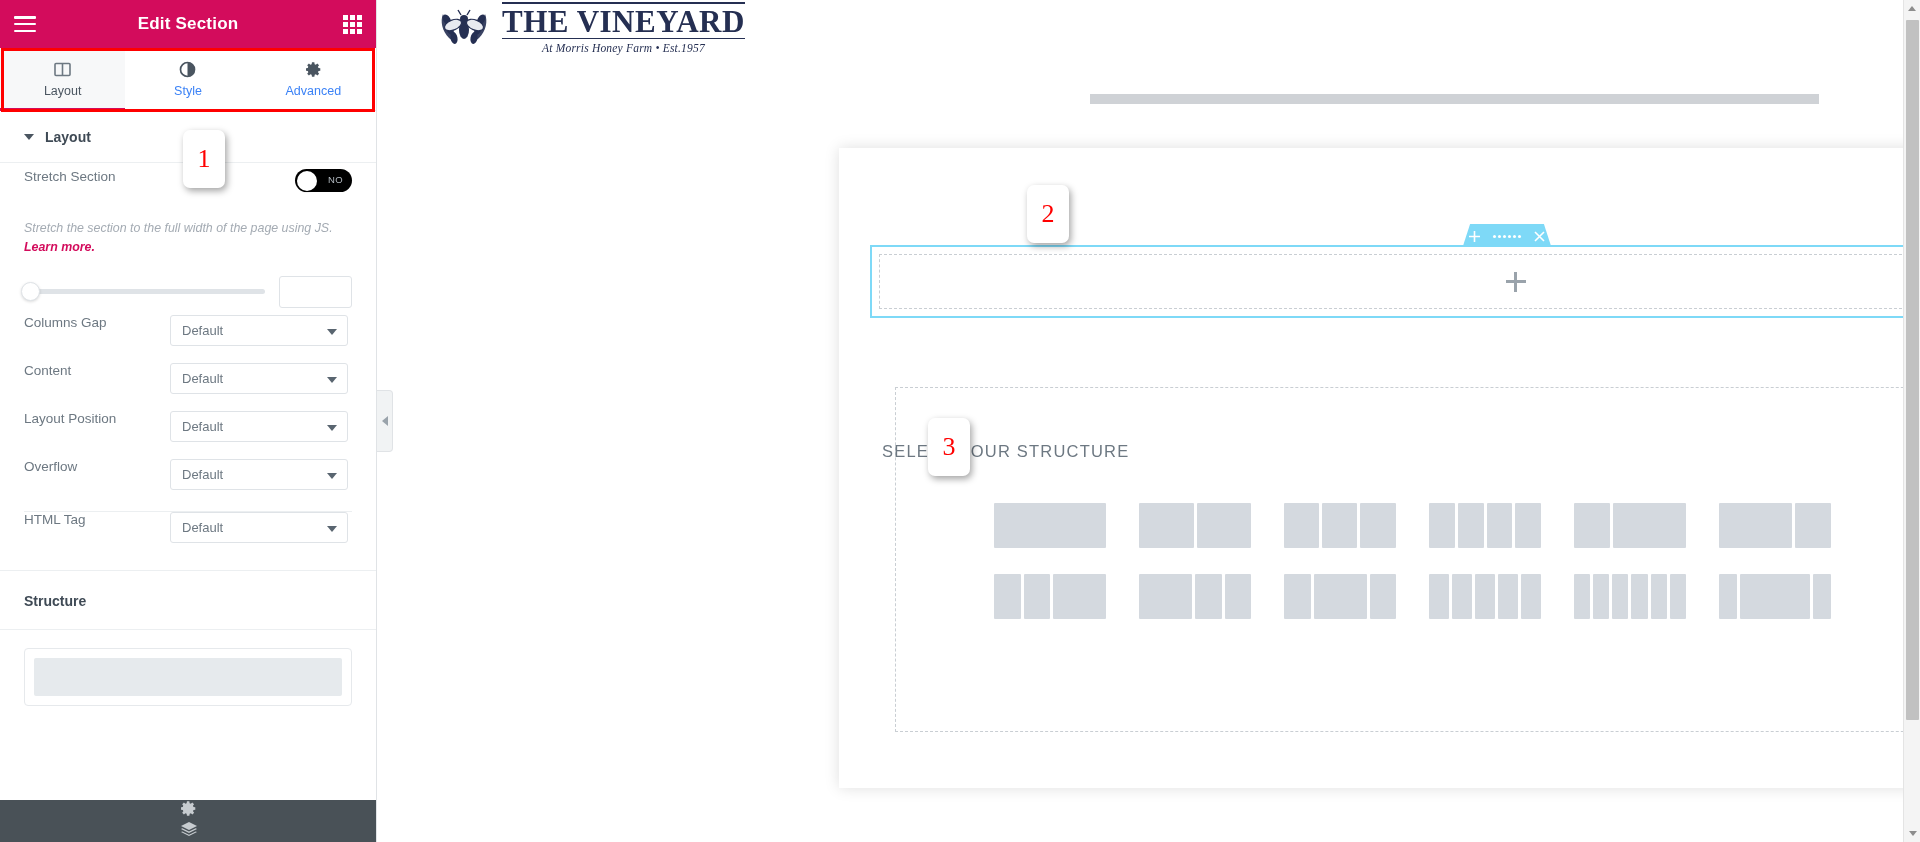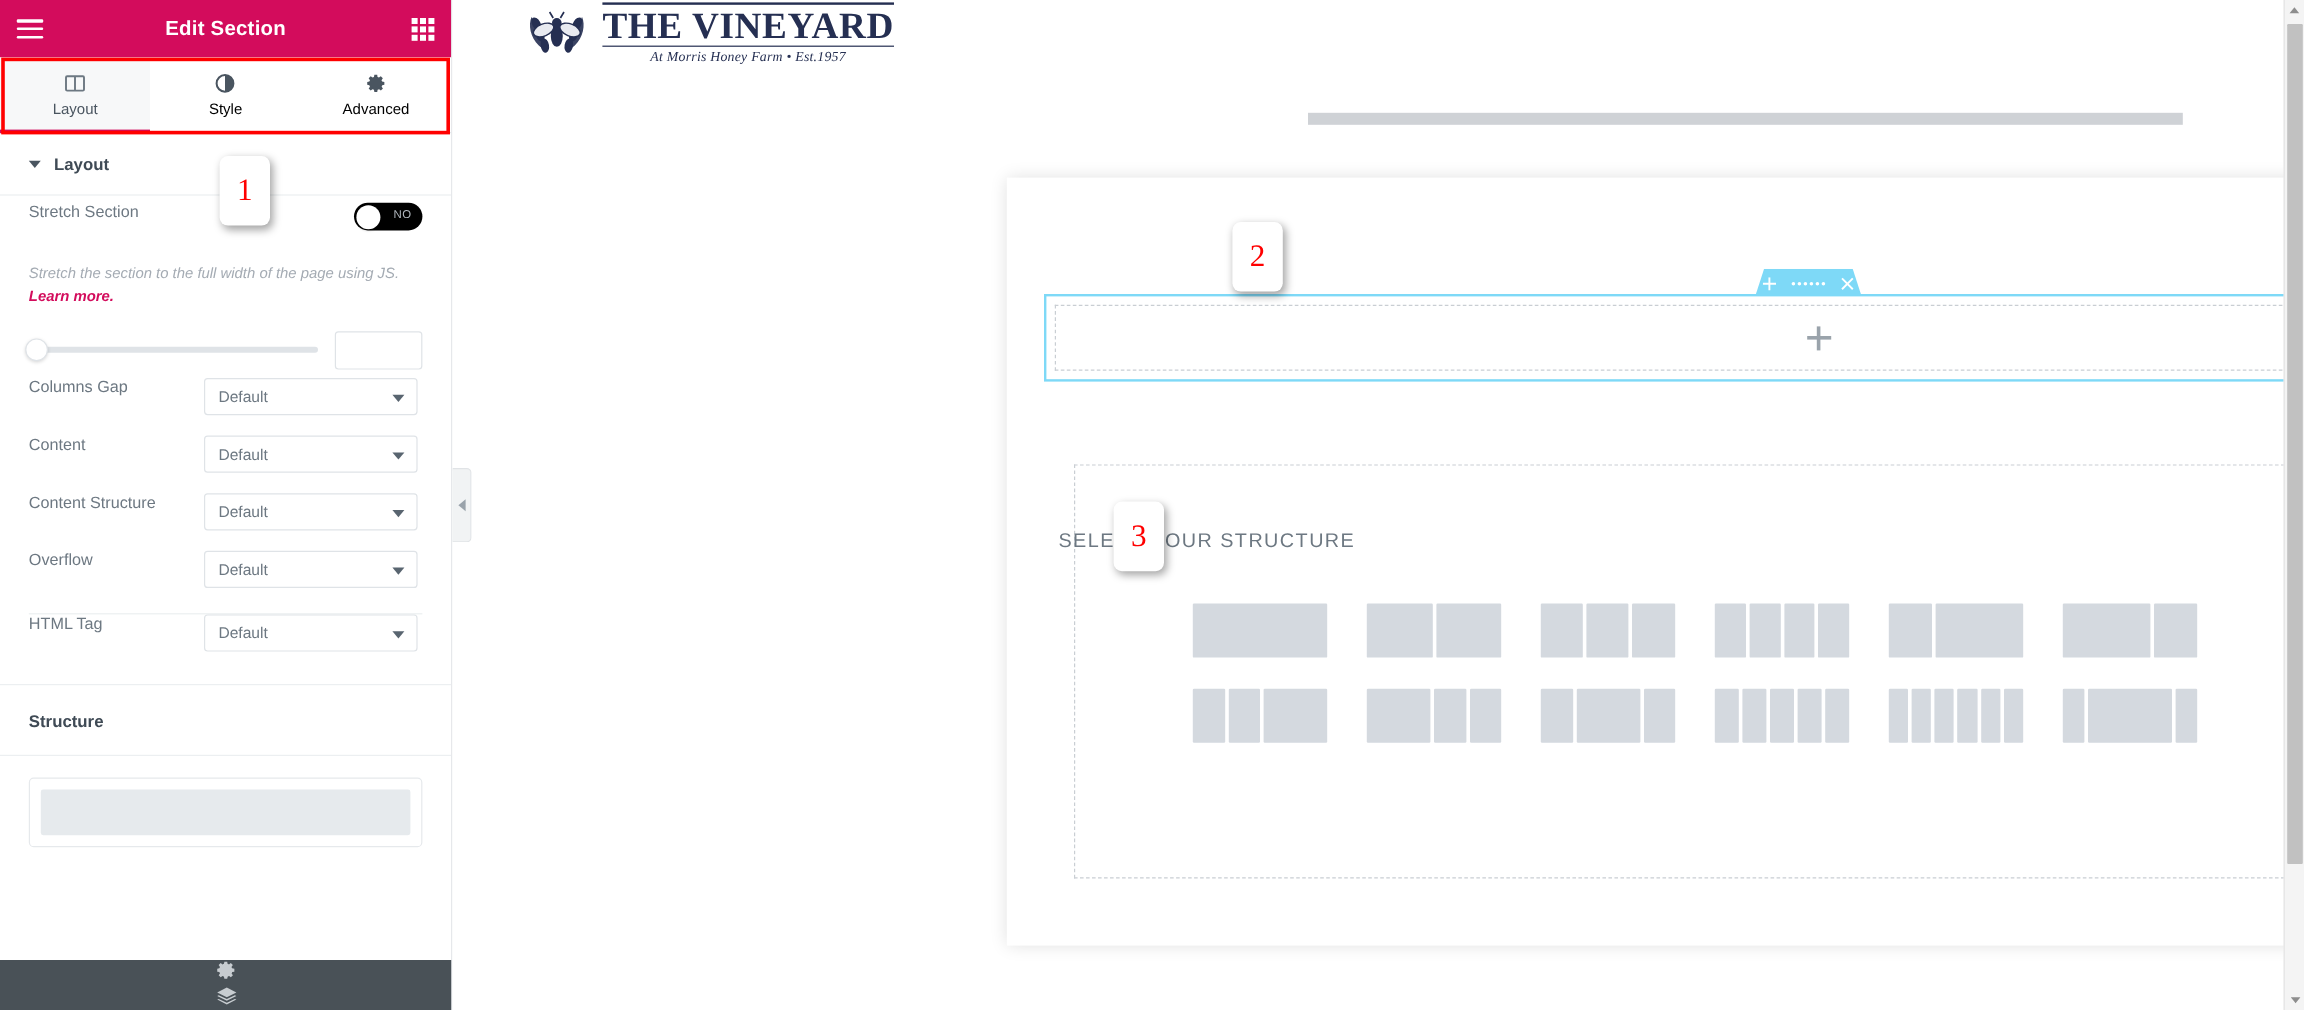--- a/index.html
+++ b/index.html
@@ -38,21 +38,21 @@
 
   
   .tabs-wrap { position:relative; }
   .tabs {
     display:flex; height:63px; background:#fff;
     border-bottom:1px solid #e6e9ec;
   }
   .tab {
     flex:1; display:flex; flex-direction:column;
     align-items:center; justify-content:center; gap:5px;
-    color:#000000; font-size:12.5px; cursor:pointer;
+    color:#3b82f6; font-size:12.5px; cursor:pointer;
     position:relative; background:#fff;
   }
   .tab.active { background:#f7f8f9; color:#4a5560; }
   .tab.active:after{
     content:""; position:absolute; left:0; right:0; bottom:-1px;
     height:3px; background:#d30c5c;
   }
   .tab .ti { height:18px; display:flex; align-items:center; }
   .tab-highlight {
     position:absolute; left:1px; top:0px; width:374px; height:64px;
@@ -331,21 +331,21 @@
         <span class="lbl">Content</span>
         <div class="ctl">
             <div class="sel">
           <span>Default</span>
           <span class="ar"></span>
         </div>
           </div>
       </div>
 
       <div class="row">
-        <span class="lbl">Content Structure</span>
+        <span class="lbl">Layout Position</span>
         <div class="ctl">
             <div class="sel">
           <span>Default</span>
           <span class="ar"></span>
         </div>
           </div>
       </div>
 
       <div class="row">
         <span class="lbl">Overflow</span>

